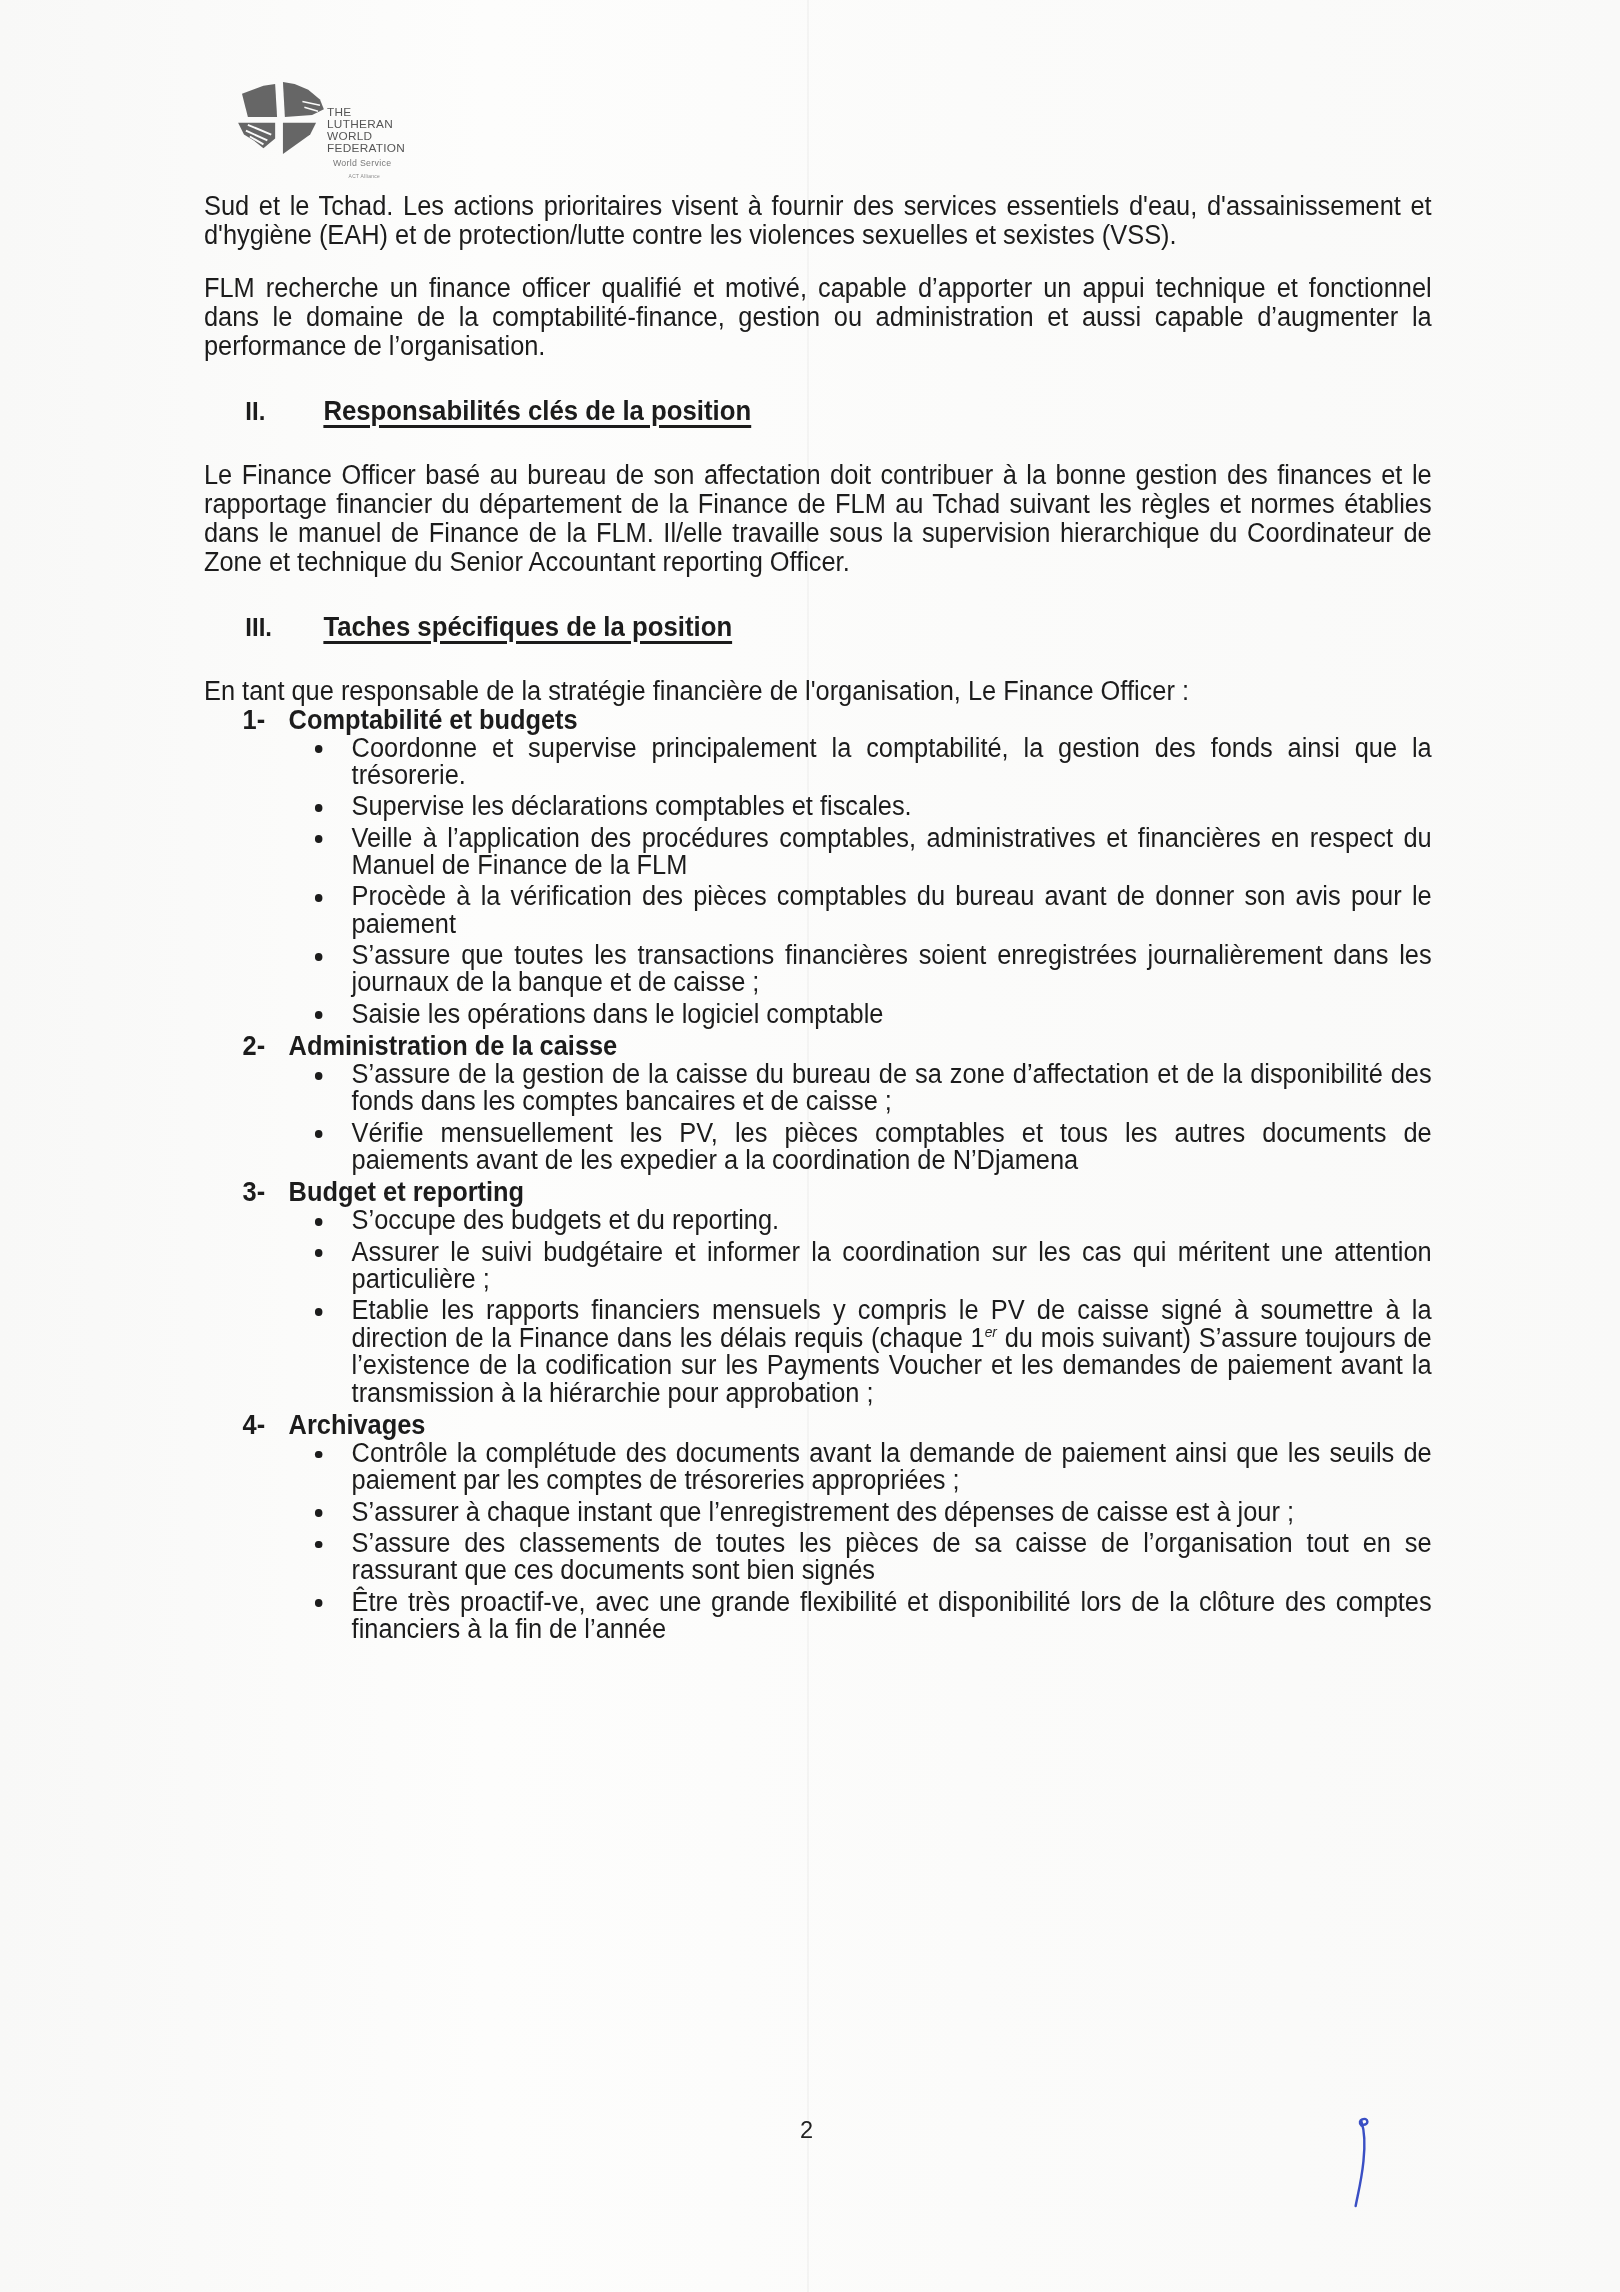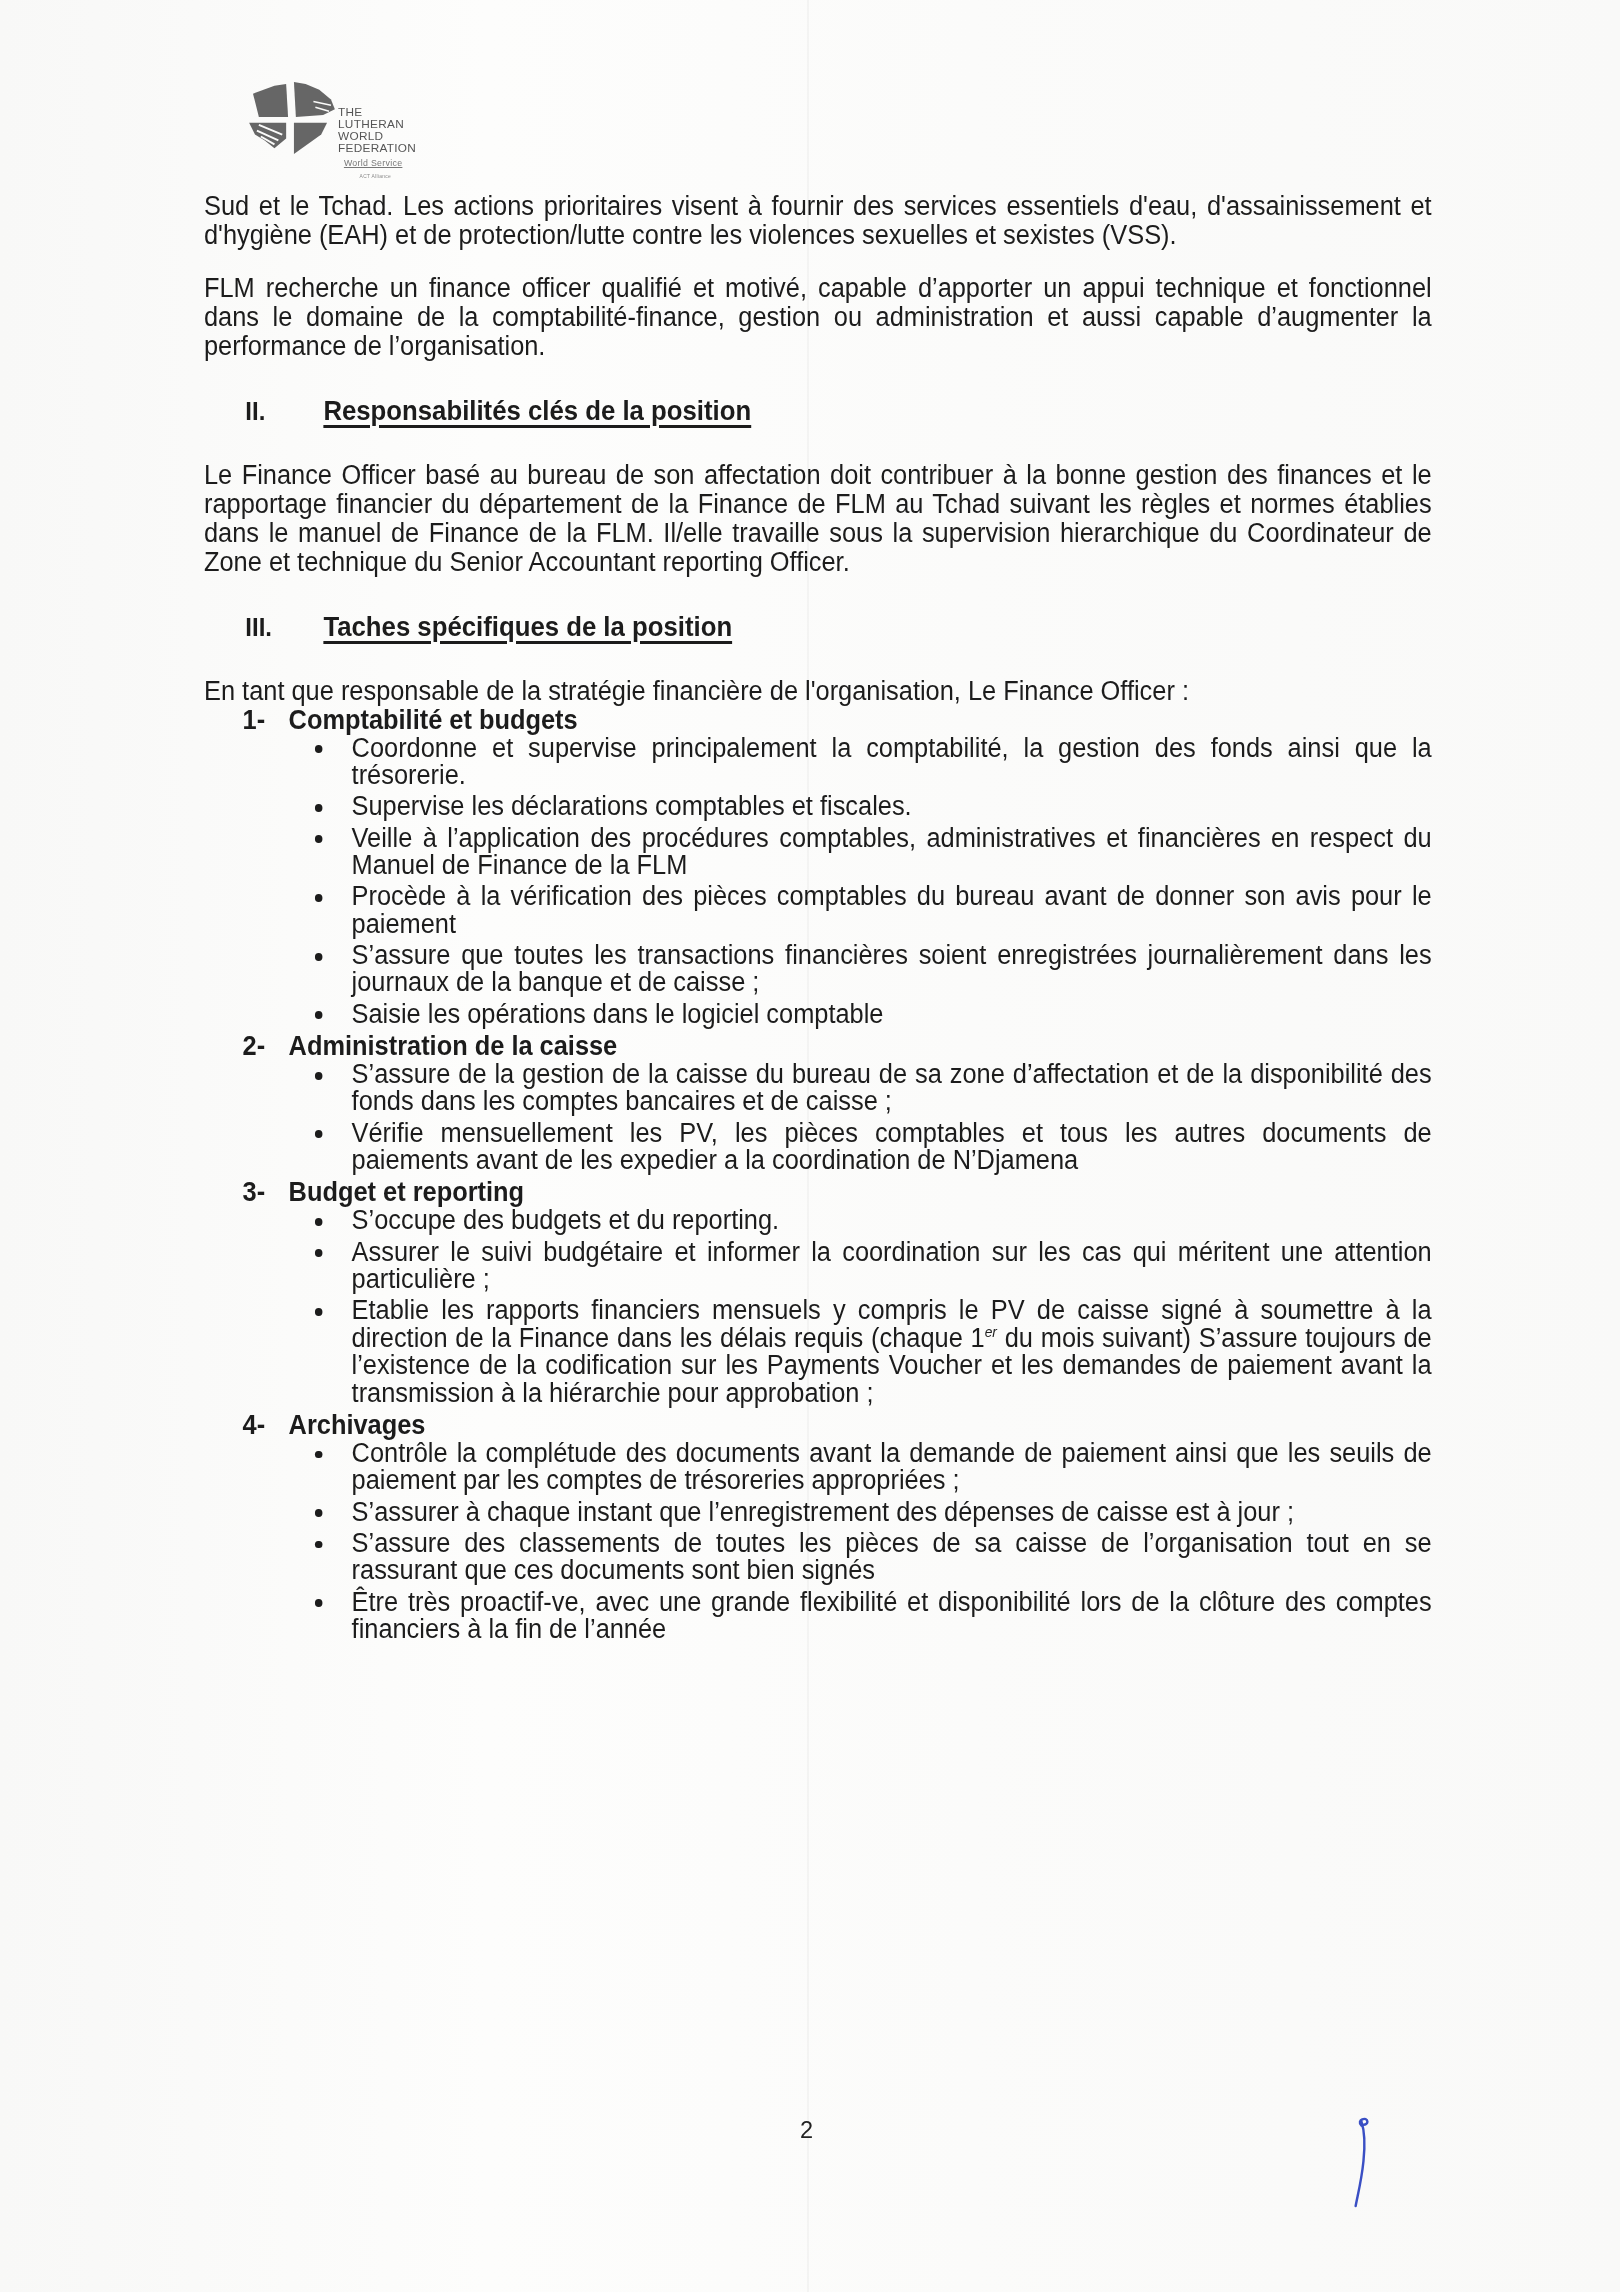--- a/index.html
+++ b/index.html
@@ -20,21 +20,21 @@
     }
     .fold {
       position: absolute;
       left: 807px; top: 0;
       width: 2px; height: 2293px;
       background: rgba(0,0,0,0.03);
     }
     
     .logo {
       position: absolute;
-      left: 245px; top: 80px;
+      left: 234px; top: 80px;
       width: 216px; height: 108px;
     }
     .logo-mark {
       position: absolute;
       left: 0; top: 0;
       width: 93px; height: 76px;
     }
     .logo-text {
       position: absolute;
       left: 93px; top: 27.4px;
@@ -42,21 +42,20 @@
       line-height: 11.8px;
       color: #555;
       letter-spacing: 0.3px;
     }
     .logo-text div { white-space: nowrap; }
     .logo-sub {
       font-size: 8.8px;
       color: #777;
       margin-top: 3.9px;
       padding-left: 5.9px;
-      text-decoration: underline;
     }
     .logo-tiny {
       font-size: 4.9px;
       color: #888;
       padding-left: 21.6px;
       margin-top: 1px;
     }
 
     .content {
       position: absolute;

